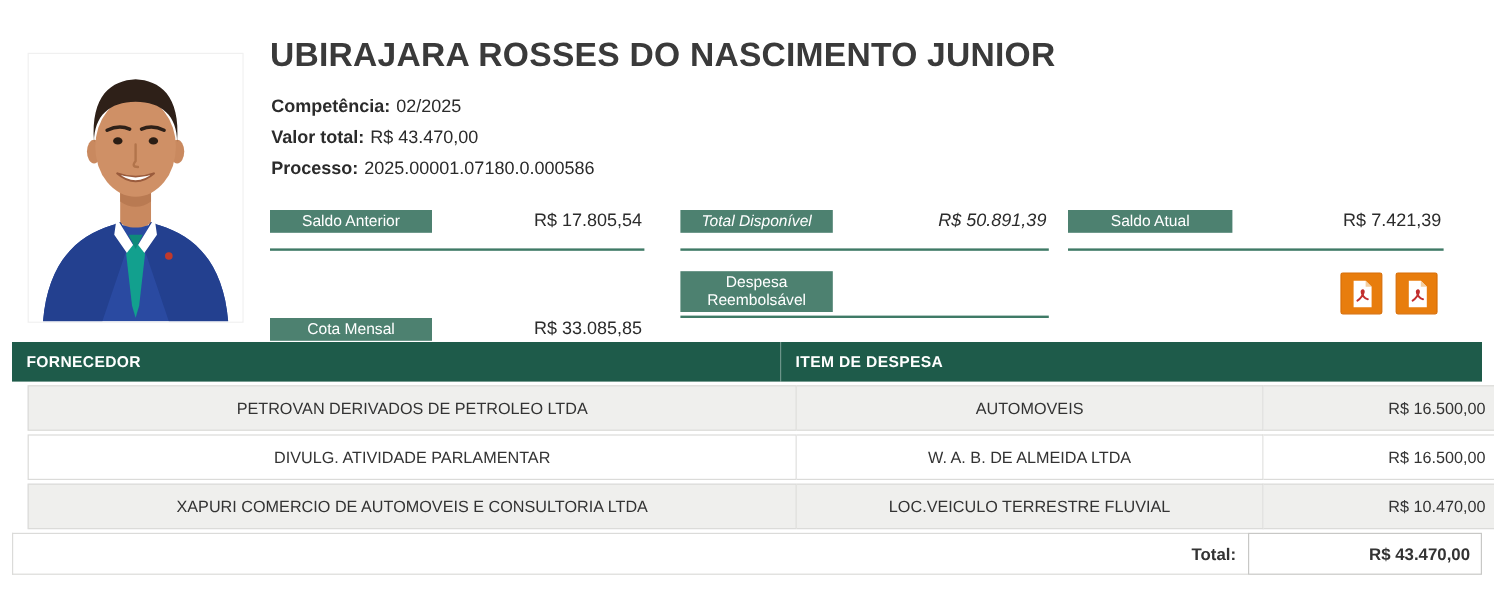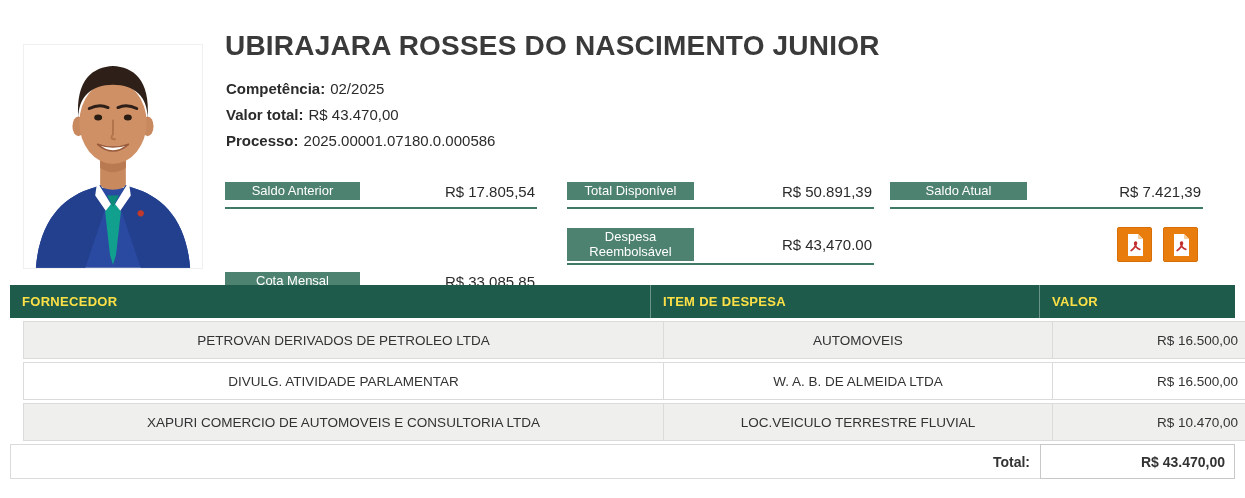--- a/index.html
+++ b/index.html
@@ -48,21 +48,21 @@
     left:226px; top:76px;
     font-size:15px;
     color:#2b2b2b;
   }
   .info-line{height:26px;line-height:26px;white-space:nowrap;}
   .info-line .lbl{font-weight:700;margin-right:5px;}
   
   .sum-item{
     position:absolute;
     display:flex;
-    align-items:center;
+    align-items:flex-start;
     border-bottom:2px solid var(--c-underline-green);
     background:#ffffff;
   }
   .sum-label{
     background:var(--c-box-green);
     color:#ffffff;
     font-size:13px;
     display:flex;
     align-items:center;
     justify-content:center;
@@ -101,21 +101,21 @@
     left:10px; top:285px;
     width:1225px;
   }
   .t-head{
     display:grid;
     grid-template-columns:641px 389px 195px;
     background:var(--c-header-green);
     height:33px;
   }
   .th{
-    color:#fde047;
+    color:#ffffff;
     font-weight:700;
     font-size:13px;
     letter-spacing:.3px;
     display:flex;
     align-items:center;
     padding-left:12px;
     border-right:1px solid rgba(255,255,255,.35);
   }
   .th:last-child{border-right:none;}
   .t-row{
@@ -213,36 +213,35 @@
   <div class="info">
     <div class="info-line"><span class="lbl">Competência:</span><span>02/2025</span></div>
     <div class="info-line"><span class="lbl">Valor total:</span><span>R$ 43.470,00</span></div>
     <div class="info-line"><span class="lbl">Processo:</span><span>2025.00001.07180.0.000586</span></div>
   </div>
 
   <div class="sum-item" style="left:225px;top:175px;width:312px;height:34px;">
     <div class="sum-label" style="width:135px;">Saldo Anterior</div>
     <div class="sum-value">R$ 17.805,54</div>
   </div>
-  <div class="sum-item" style="left:567px;top:175px;width:307px;height:34px;">
+  <div class="sum-item" style="left:567px;top:175px;width:307px;height:34px;font-style:italic;">
     <div class="sum-label" style="width:127px;">Total Disponível</div>
     <div class="sum-value">R$ 50.891,39</div>
   </div>
   <div class="sum-item" style="left:890px;top:175px;width:313px;height:34px;">
     <div class="sum-label" style="width:137px;">Saldo Atual</div>
     <div class="sum-value">R$ 7.421,39</div>
   </div>
 
   <div class="sum-item" style="left:225px;top:229px;width:312px;height:34px;margin-top:36px;">
     <div class="sum-label" style="width:135px;">Cota Mensal</div>
     <div class="sum-value">R$ 33.085,85</div>
   </div>
   <div class="sum-item" style="left:567px;top:226px;width:307px;height:39px;">
     <div class="sum-label" style="width:127px;">Despesa Reembolsável</div>
-    <div class="sum-value">R$ 43,470.00</div>
   </div>
 
   <button class="pdf-btn" style="left:1117px;top:227px;">
     <svg width="24" height="24" viewBox="0 0 24 24">
       <path d="M5 1 L15 1 L20 6 L20 23 L5 23 Z" fill="#ffffff"></path>
       <path d="M15 1 L15 6 L20 6 Z" fill="#f3cfa2"></path>
       <path d="M8.2 17.5 C10.6 16.2 13 12.6 13.4 10.4 C13.7 8.7 11.7 8.4 11.7 10.2 C11.7 12.6 14 16 16.8 16.3" stroke="#c22e2e" stroke-width="1.7" fill="none" stroke-linecap="round"></path>
     </svg>
   </button>
   <button class="pdf-btn" style="left:1163px;top:227px;">
@@ -250,21 +249,20 @@
       <path d="M5 1 L15 1 L20 6 L20 23 L5 23 Z" fill="#ffffff"></path>
       <path d="M15 1 L15 6 L20 6 Z" fill="#f3cfa2"></path>
       <path d="M8.2 17.5 C10.6 16.2 13 12.6 13.4 10.4 C13.7 8.7 11.7 8.4 11.7 10.2 C11.7 12.6 14 16 16.8 16.3" stroke="#c22e2e" stroke-width="1.7" fill="none" stroke-linecap="round"></path>
     </svg>
   </button>
 
   <div class="table">
     <div class="t-head">
       <div class="th">FORNECEDOR</div>
       <div class="th">ITEM DE DESPESA</div>
-      <div class="th">VALOR</div>
     </div>
 
     <div class="t-row stripe">
       <div class="td">PETROVAN DERIVADOS DE PETROLEO LTDA</div>
       <div class="td">AUTOMOVEIS</div>
       <div class="td td-val">R$ 16.500,00</div>
     </div>
 
     <div class="t-row">
       <div class="td">DIVULG. ATIVIDADE PARLAMENTAR</div>

